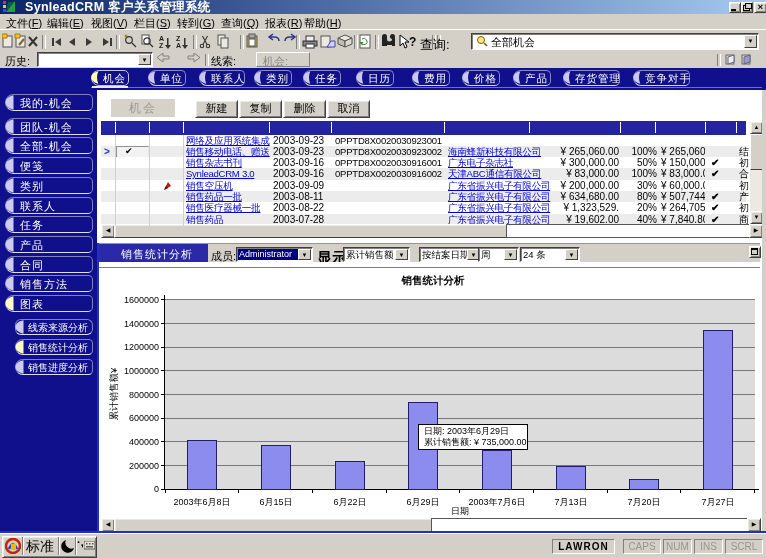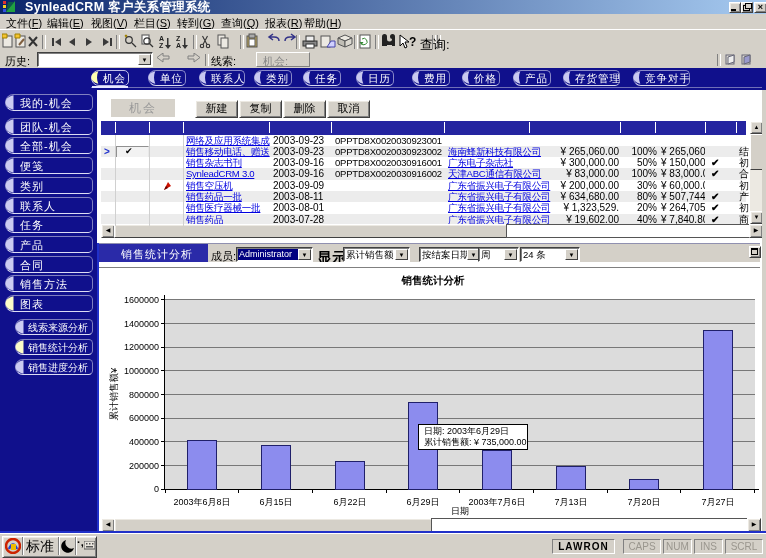--- a/index.html
+++ b/index.html
@@ -150,20 +150,28 @@
 <div class="sep" style="left:42px;"></div>
     <div class="sep" style="left:116px;"></div>
     <div class="sep" style="left:193px;"></div>
     <div class="sep" style="left:240px;"></div>
     <div class="sep" style="left:296px;"></div>
     <div class="sep" style="left:354px;"></div>
     <div class="sep" style="left:375px;"></div>
     <div class="sep" style="left:432px;"></div>
     <div class="sep" style="left:437px;"></div>
 <div class="abs" style="left:420px;top:36px;font-size:13px;">查询:</div>
+<div class="abs combo" style="left:471px;top:33px;width:286px;height:15px;">
+<svg class="abs" style="left:4px;top:1px;" width="12" height="12" viewBox="0 0 12 12">
+        <circle cx="5" cy="5" r="3.5" fill="#ffe680" stroke="#806000"></circle>
+        <line x1="8" y1="8" x2="11" y2="11" stroke="#806000" stroke-width="1.6"></line>
+      </svg>
+<div class="abs" style="left:19px;top:1px;font-size:11px;">全部机会</div>
+<div class="dd"></div>
+    </div>
 
 <div id="tb2" class="abs" style="left:0;top:52px;width:766px;height:16px;background:#d4d0c8;">
 <div class="abs" style="left:5px;top:2px;font-size:11px;">历史:</div>
 <div class="abs combo" style="left:37px;top:0px;width:114px;height:13px;">
         <div class="dd"></div>
       </div>
 <svg class="abs" style="left:156px;top:1px;" width="46" height="13" viewBox="0 0 46 13">
         <g fill="#d4d0c8" stroke="#808080">
           <path d="M10 3 h6 v-3 l6 4.5 -6 4.5 v-3 h-6 z" transform="translate(22,0)"></path>
           <path d="M12 3 h-6 v-3 l-6 4.5 6 4.5 v-3 h6 z" transform="translate(1,0)"></path>
@@ -326,21 +334,21 @@
           <use href="#moon2" fill="#ccccf2"></use>
         </svg>
         <span class="lab">销售方法</span>
       </div>
 <div class="sbtn" style="top:205px;">
         <svg class="moon" width="10" height="15" viewBox="0 0 8 13" preserveAspectRatio="none">
           <use href="#moon2" fill="#fdfdc8"></use>
         </svg>
         <span class="lab">图表</span>
       </div>
-<div class="sbtn2" style="top:229px;">
+<div class="sbtn2" style="top:229px;border-radius:6px;">
         <svg class="moon" width="10" height="14" viewBox="0 0 8 13" preserveAspectRatio="none">
           <use href="#moon2" fill="#ccccf2"></use>
         </svg>
         <span class="lab">线索来源分析</span>
       </div>
 <div class="sbtn2" style="top:249px;">
         <svg class="moon" width="10" height="14" viewBox="0 0 8 13" preserveAspectRatio="none">
           <use href="#moon2" fill="#fdfdc8"></use>
         </svg>
         <span class="lab">销售统计分析</span>
@@ -447,21 +455,21 @@
           <span class="tc" style="left:234px;"></span>
           <span class="tc link" style="left:347px;width:103px;">广东省振兴电子有限公司</span>
           <span class="tc" style="left:433px;width:85px;text-align:right;">¥ 634,680.00</span>
           <span class="tc" style="left:480px;width:76px;text-align:right;">80%</span>
           <span class="tc" style="left:560px;width:44px;">¥ 507,744.</span>
           <span class="tc" style="left:610px;font-size:10px;font-weight:bold;">✔</span>
           <span class="tc" style="left:638px;">产</span>
         </div>
 <div class="trow" style="top:67.8px;background:#fff;">
           <span class="tc link" style="left:85px;width:86px;">销售医疗器械一批</span>
-          <span class="tc" style="left:172px;">2003-08-01</span>
+          <span class="tc" style="left:172px;">2003-08-22</span>
           <span class="tc" style="left:234px;"></span>
           <span class="tc link" style="left:347px;width:103px;">广东省振兴电子有限公司</span>
           <span class="tc" style="left:433px;width:85px;text-align:right;">¥ 1,323,529.</span>
           <span class="tc" style="left:480px;width:76px;text-align:right;">20%</span>
           <span class="tc" style="left:560px;width:44px;">¥ 264,705.</span>
           <span class="tc" style="left:610px;font-size:10px;font-weight:bold;">✔</span>
           <span class="tc" style="left:638px;">初</span>
         </div>
 <div class="trow" style="top:79.1px;background:#ececec;">
           <span class="tc link" style="left:85px;width:86px;">销售药品</span>

